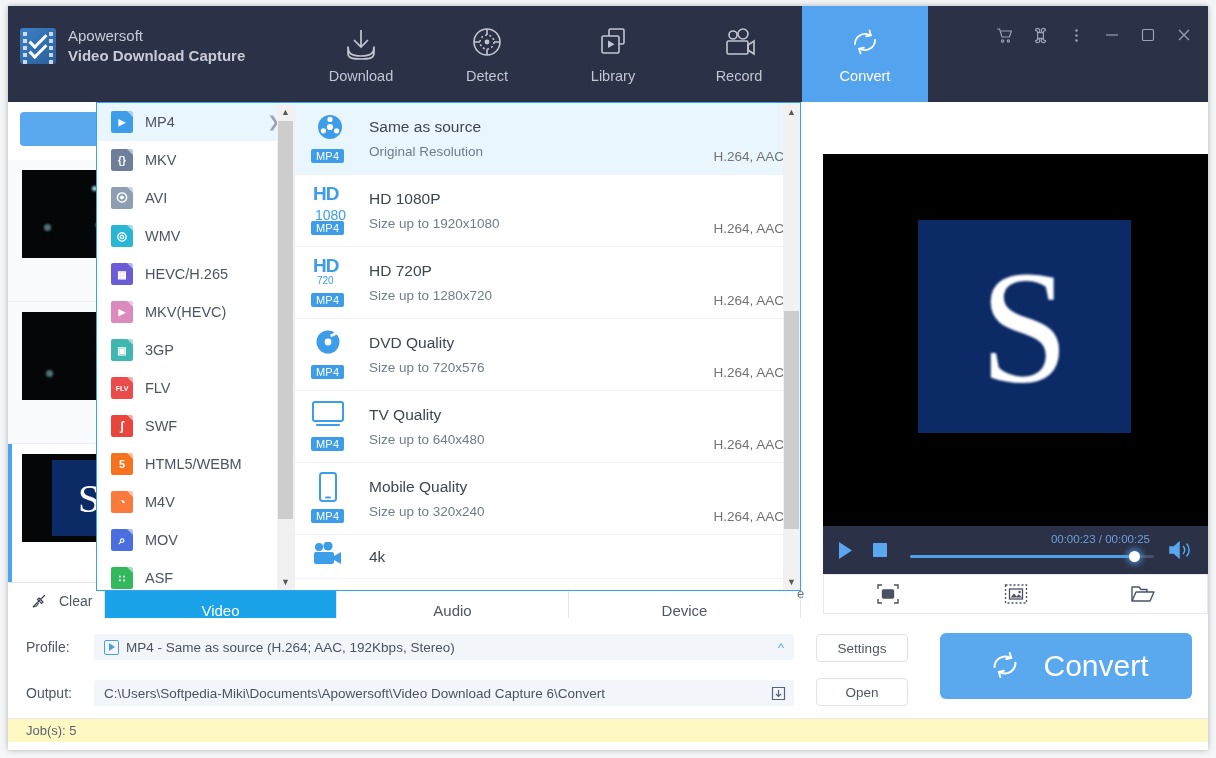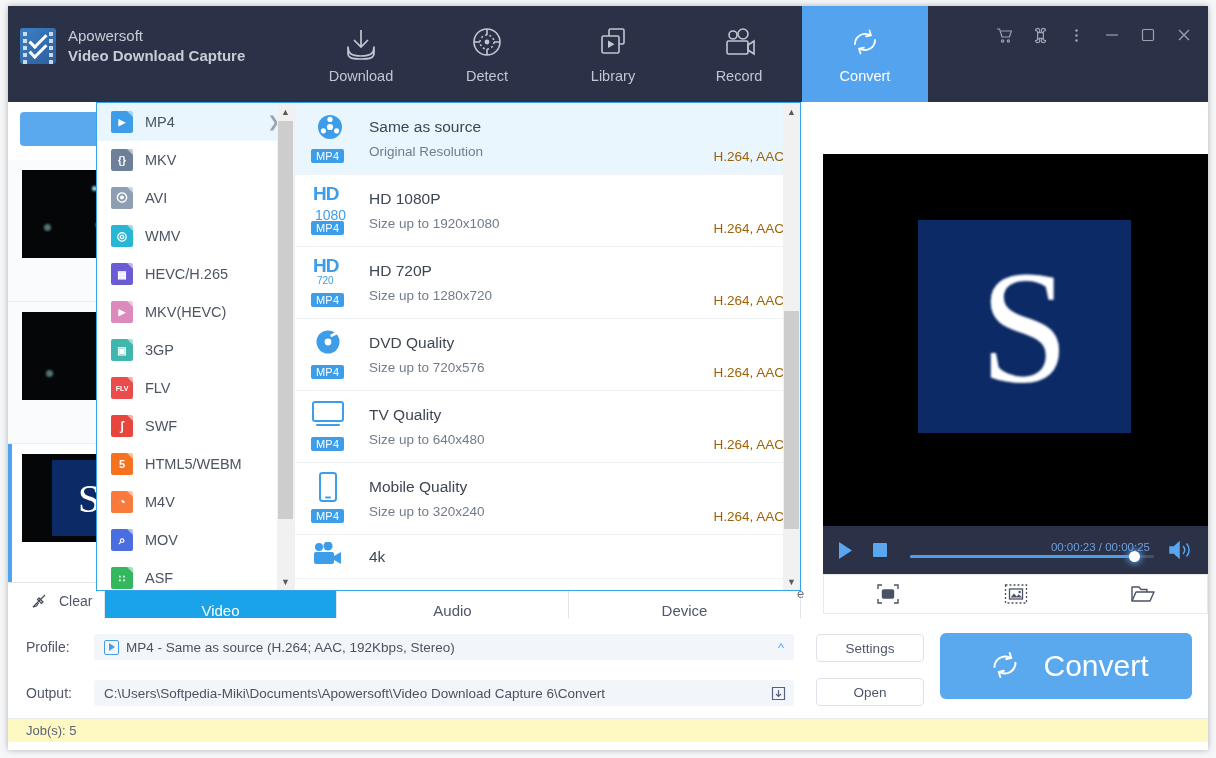--- a/index.html
+++ b/index.html
@@ -144,21 +144,21 @@
   .qitem.sel { background: #eaf6fd; }
   .qicon { width: 50px; flex: none; position: relative; height: 56px; }
   .qbadge {
     position: absolute; left: 2px; bottom: 4px;
     background: #3d9de8; color: #fff; font-size: 11px; padding: 1px 5px; border-radius: 2px;
     letter-spacing: .2px;
   }
   .qtexts { flex: 1; padding-left: 10px; }
   .qtitle { color: #3e4553; font-size: 15.5px; margin-bottom: 8px; }
   .qsub { color: #717b8b; font-size: 13.5px; }
-  .qcodec { color: #a16207; font-size: 13.5px; white-space: nowrap; align-self: flex-end; padding-bottom: 10px; }
+  .qcodec { color: #737373; font-size: 13.5px; white-space: nowrap; align-self: flex-end; padding-bottom: 10px; }
 
   
   .sbar { position: absolute; right: 0; top: 0; width: 17px; bottom: 0; background: #f1f1f1; }
   .sbar .arr {
     position: absolute; left: 0; width: 17px; height: 17px; background: #f1f1f1;
     display: flex; align-items: center; justify-content: center; color: #5a5a5a; font-size: 9px;
   }
   .sbar .arr.up { top: 0; } .sbar .arr.dn { bottom: 0; }
   .sbar .thumbb { position: absolute; left: 1px; width: 15px; background: #cdcdcd; }
 
@@ -189,21 +189,21 @@
     font-family: "Liberation Serif", serif;
     filter: blur(1.1px);
   }
   .playerbar {
     position: absolute; left: 7px; top: 424px; width: 385px; height: 48px;
     background: #2b3147; display: flex; align-items: center; padding: 0 14px;
   }
   .pbtn { color: #5aa7f0; cursor: pointer; margin-right: 18px; display: flex; }
   .seekwrap { position: relative; flex: 1; height: 34px; margin: 0 14px 0 4px; }
   .timelbl {
-    position: absolute; right: 4px; top: 8px; color: #6f9fd8; font-size: 11.5px;
+    position: absolute; right: 4px; top: 0px; color: #6f9fd8; font-size: 11.5px;
   }
   .seek {
     position: absolute; left: 0; right: 0; top: 22px; height: 3px; background: #45506b; border-radius: 2px;
   }
   .seek .fill { position: absolute; left: 0; top: 0; height: 3px; width: 92%; background: #4d9fe8; border-radius: 2px; }
   .seek .knob {
     position: absolute; left: 92%; top: -4px; width: 11px; height: 11px; border-radius: 50%;
     background: #ffffff; margin-left: -5px; box-shadow: 0 0 6px 2px rgba(90,165,240,.8);
   }
   .volbtn { color: #5aa7f0; display: flex; cursor: pointer; }
@@ -225,21 +225,21 @@
   .fbox .foldericon { position: absolute; right: 8px; color: #55607a; display: flex; }
   .profilebox { width: 700px; }
   .outputbox { width: 700px; }
   .miniicon {
     width: 15px; height: 15px; margin-right: 7px; border: 1px solid #4a9ee0; border-radius: 2px;
     display: flex; align-items: center; justify-content: center; flex: none;
   }
   .miniicon i { width: 0; height: 0; border-style: solid; border-width: 4px 0 4px 6px; border-color: transparent transparent transparent #4a9ee0; }
 
   .sidebtn {
-    position: absolute; width: 108px; height: 28px; border: 1px solid #dfe3e9; border-radius: 4px;
+    position: absolute; width: 92px; height: 28px; border: 1px solid #dfe3e9; border-radius: 4px;
     background: #fff; color: #4f5668; font-size: 13.5px;
     display: flex; align-items: center; justify-content: center; cursor: pointer;
   }
   .convertbtn {
     position: absolute; left: 932px; top: 15px; width: 252px; height: 66px; border-radius: 6px;
     background: #5aa9ef; color: #fff; display: flex; align-items: center; justify-content: center;
     gap: 16px; font-size: 30px; cursor: pointer;
   }
   .statusbar {
     position: absolute; left: 0; top: 712px; width: 1200px; height: 24px;

